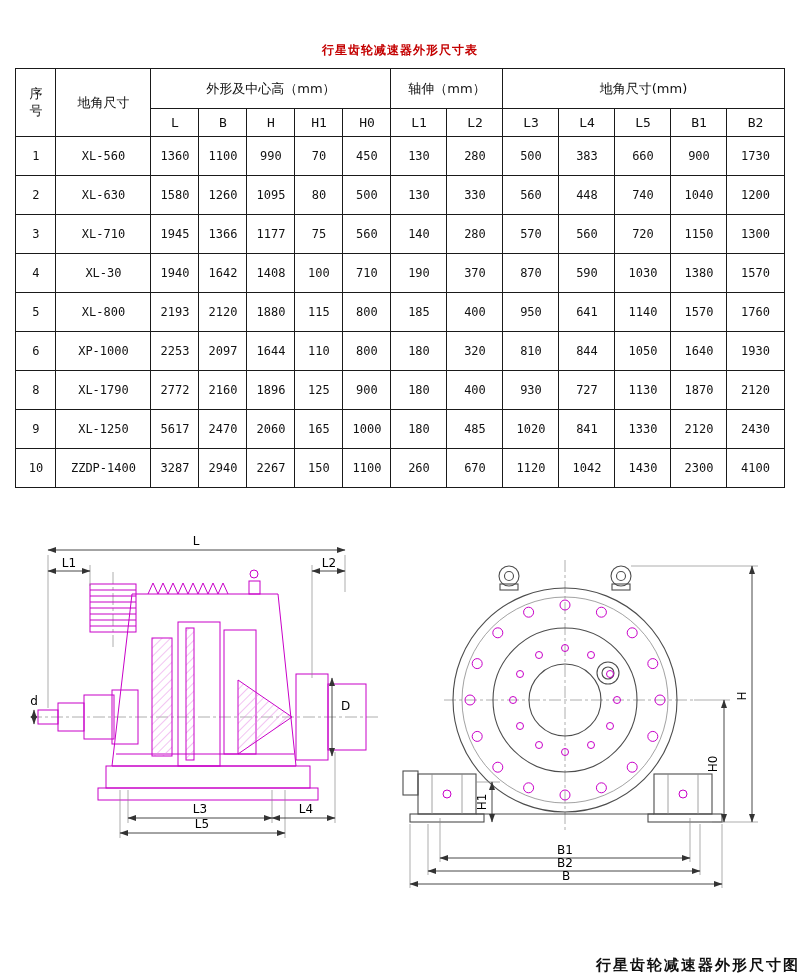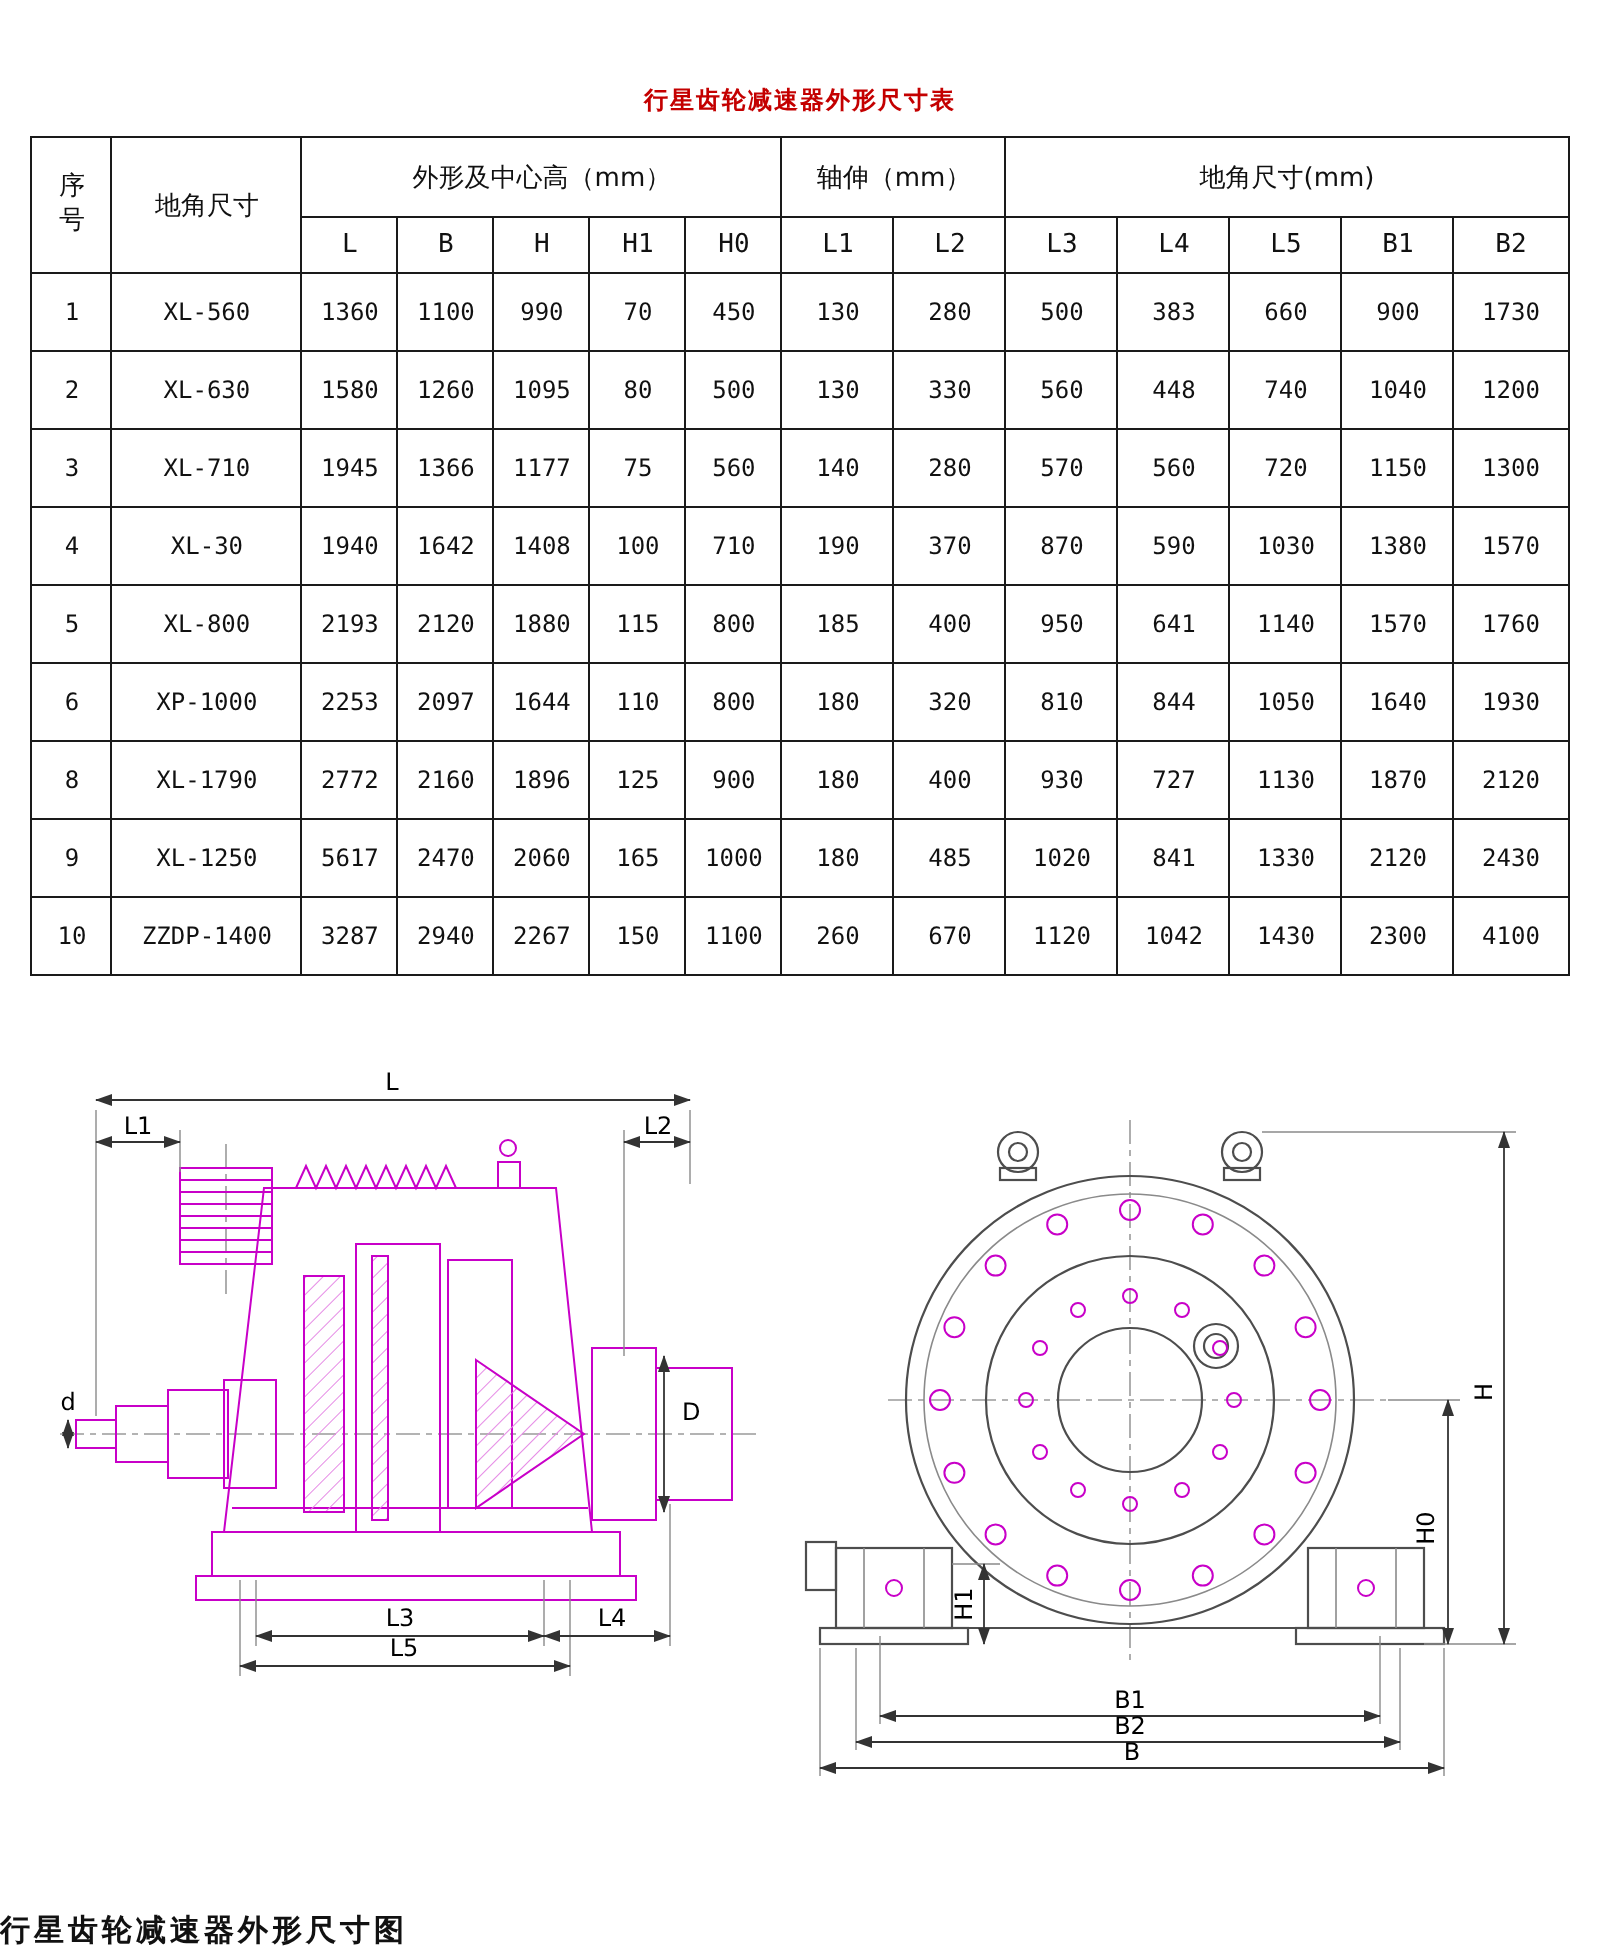--- a/index.html
+++ b/index.html
@@ -23,21 +23,21 @@
   svg text { font-family:"DejaVu Sans","Liberation Sans",sans-serif; font-size:12px; fill:#000; }
 
   .mg { stroke:#c800c8; fill:none; stroke-width:1; }
   .st { stroke:#4d4d4d; fill:none; stroke-width:1.1; }
   .st2 { stroke:#8a8a8a; fill:none; stroke-width:0.8; }
   .bolt { stroke:#c800c8; fill:none; stroke-width:1; }
   .cl { stroke:#9a9a9a; fill:none; stroke-width:0.8; stroke-dasharray:12 3 3 3; }
   .ext { stroke:#8a8a8a; fill:none; stroke-width:0.7; }
   .dim { stroke:#333; fill:none; stroke-width:0.9; }
 
-  .figure-caption { text-align:left; font-weight:bold; font-size:15px; margin-top:8px; letter-spacing:2px; }
+  .figure-caption { text-align:right; font-weight:bold; font-size:15px; margin-top:8px; letter-spacing:2px; }
 </style>
 </head>
 <body>
 
 <div class="page">
 
   <div class="table-title">行星齿轮减速器外形尺寸表</div>
 
   <table class="dim-table">
     <colgroup>

